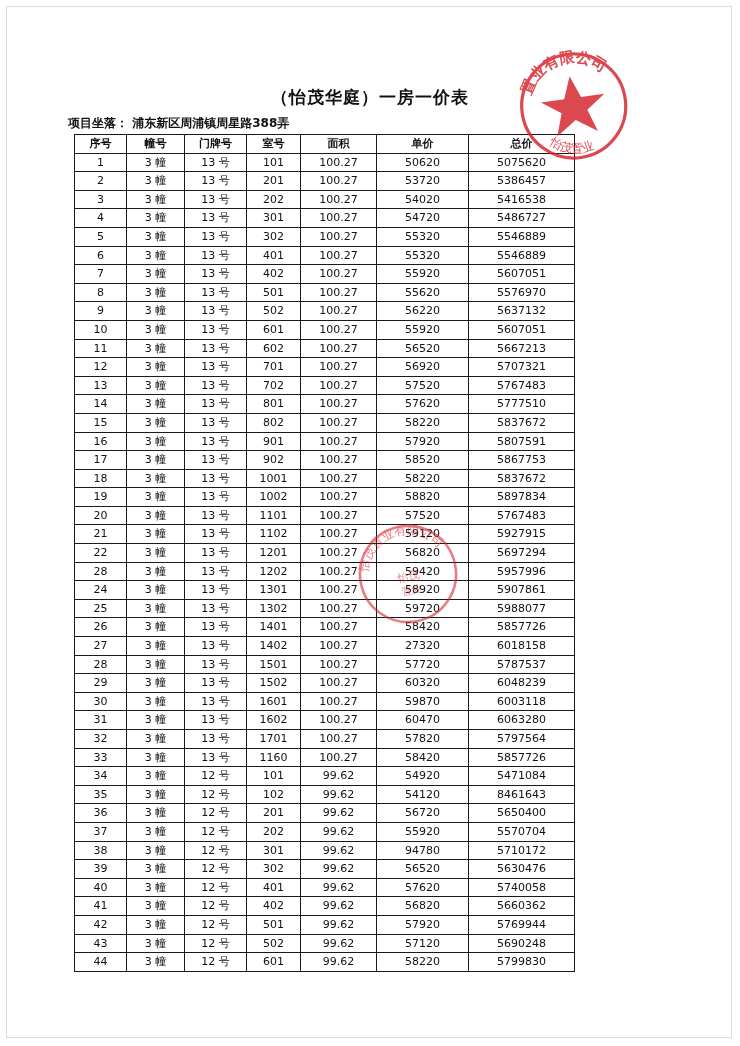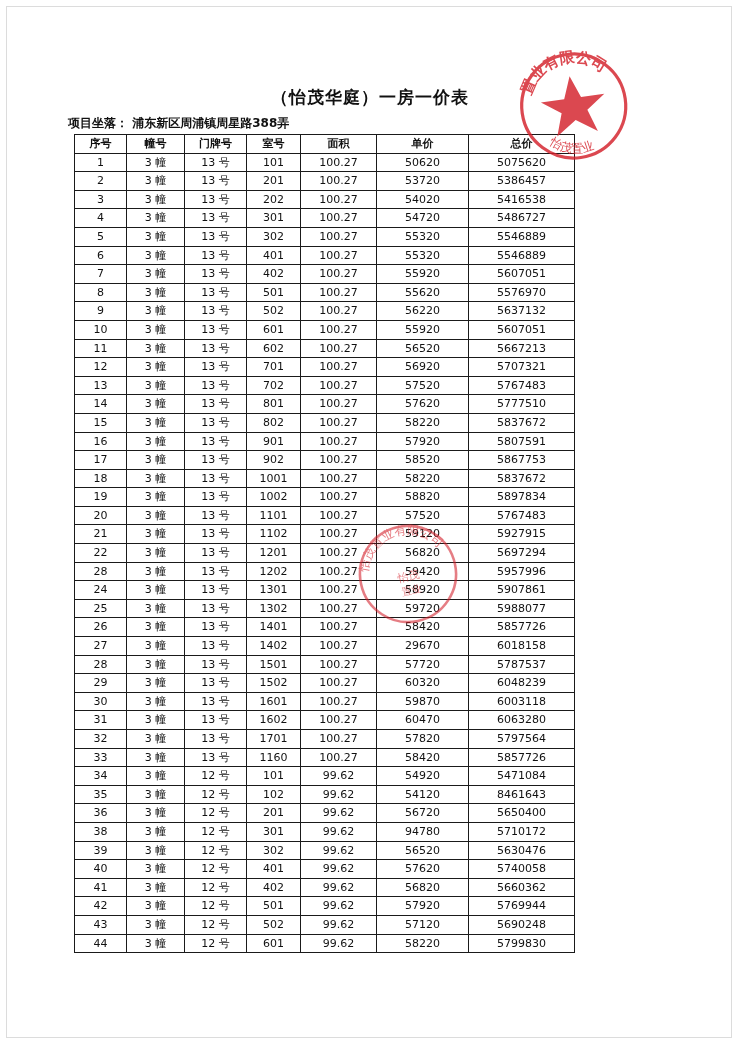--- a/index.html
+++ b/index.html
@@ -372,21 +372,21 @@
           <td>100.27</td>
           <td>58420</td>
           <td>5857726</td>
         </tr>
         <tr>
           <td>27</td>
           <td>3 幢</td>
           <td>13 号</td>
           <td>1402</td>
           <td>100.27</td>
-          <td>29670</td>
+          <td>27320</td>
           <td>6018158</td>
         </tr>
         <tr>
           <td>28</td>
           <td>3 幢</td>
           <td>13 号</td>
           <td>1501</td>
           <td>100.27</td>
           <td>57720</td>
           <td>5787537</td>
@@ -455,20 +455,29 @@
           <td>8461643</td>
         </tr>
         <tr>
           <td>36</td>
           <td>3 幢</td>
           <td>12 号</td>
           <td>201</td>
           <td>99.62</td>
           <td>56720</td>
           <td>5650400</td>
+        </tr>
+        <tr>
+          <td>37</td>
+          <td>3 幢</td>
+          <td>12 号</td>
+          <td>202</td>
+          <td>99.62</td>
+          <td>55920</td>
+          <td>5570704</td>
         </tr>
         <tr>
           <td>38</td>
           <td>3 幢</td>
           <td>12 号</td>
           <td>301</td>
           <td>99.62</td>
           <td>94780</td>
           <td>5710172</td>
         </tr>

